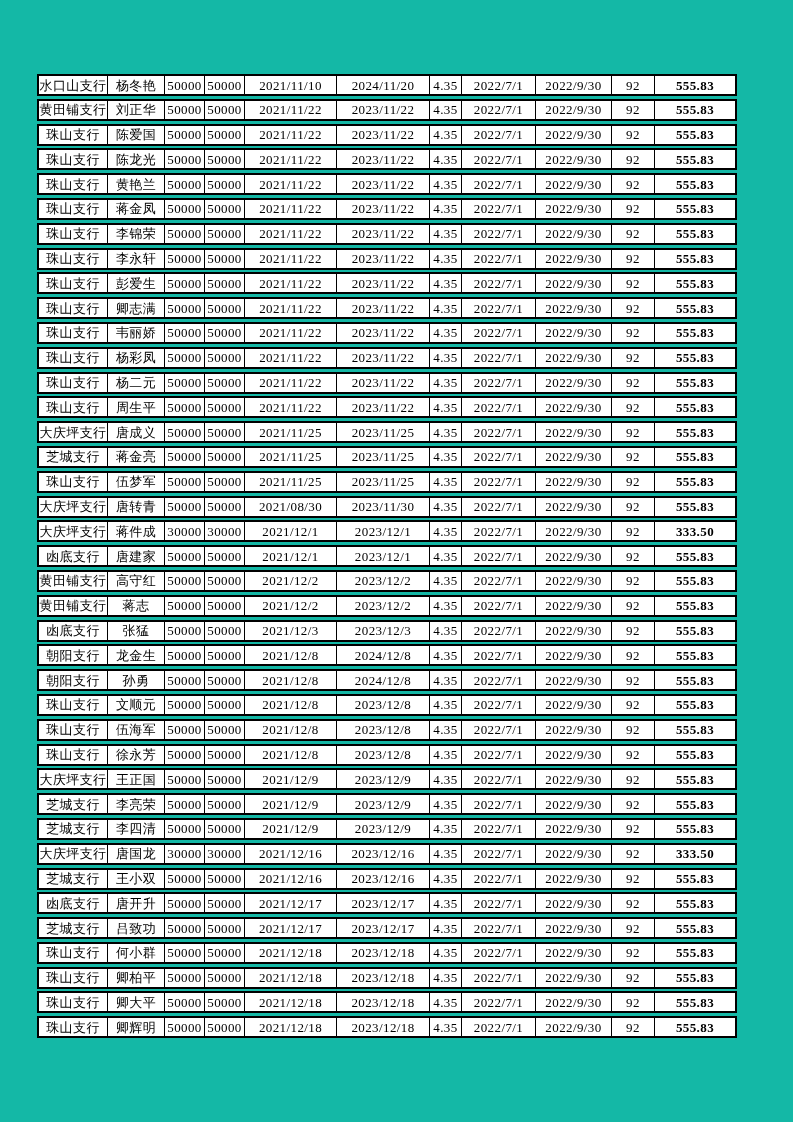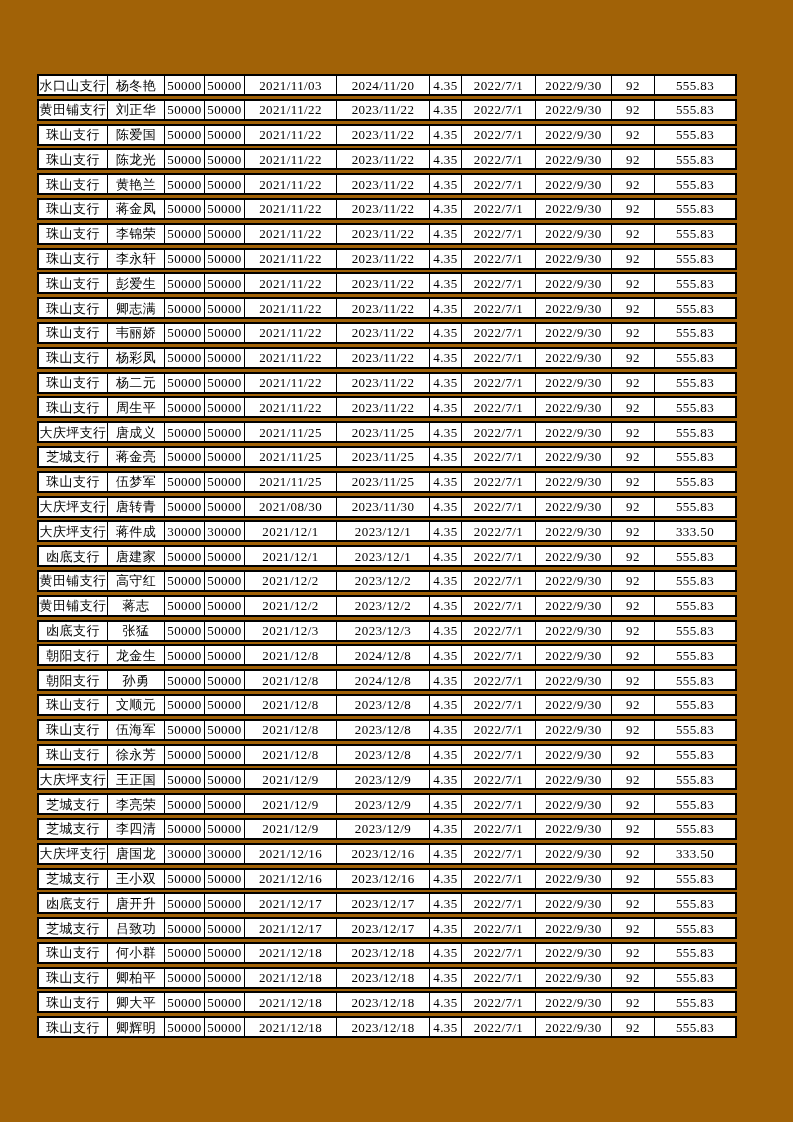--- a/index.html
+++ b/index.html
@@ -11,21 +11,21 @@
     width: 793px;
     height: 1122px;
     position: relative;
     font-family: "Liberation Serif", "DejaVu Serif", serif;
     color: #000000;
   }
   .page {
     position: absolute;
     left: 0; top: 0;
     width: 793px; height: 1122px;
-    background: #a16207;
+    background: #14b8a6;
     overflow: hidden;
   }
   .table-wrap {
     position: absolute;
     left: 37px;
     top: 74px;
     width: 700px;
   }
   .trow {
     display: flex;
@@ -41,21 +41,21 @@
     display: flex;
     align-items: center;
     justify-content: center;
     font-size: 13px;
     letter-spacing: 0.4px;
     line-height: 1;
     white-space: nowrap;
     overflow: hidden;
     color: #000000;
   }
-  .tcell:last-child { border-right: none; }
+  .tcell:last-child { border-right: none; font-weight: bold; }
   
   .tcell:nth-child(1)  { flex: 0 0 69px; }
   .tcell:nth-child(2)  { flex: 0 0 57px; }
   .tcell:nth-child(3)  { flex: 0 0 40px; }
   .tcell:nth-child(4)  { flex: 0 0 40px; }
   .tcell:nth-child(5)  { flex: 0 0 92px; }
   .tcell:nth-child(6)  { flex: 0 0 93px; text-align: right; }
   .tcell:nth-child(7)  { flex: 0 0 32px; }
   .tcell:nth-child(8)  { flex: 0 0 74px; }
   .tcell:nth-child(9)  { flex: 0 0 76px; }
@@ -65,21 +65,21 @@
 </head>
 <body>
 
 <div class="page">
   <div class="table-wrap" id="deposit-table">
       <div class="trow">
         <div class="tcell">水口山支行</div>
         <div class="tcell">杨冬艳</div>
         <div class="tcell">50000</div>
         <div class="tcell">50000</div>
-        <div class="tcell">2021/11/03</div>
+        <div class="tcell">2021/11/10</div>
         <div class="tcell">2024/11/20</div>
         <div class="tcell">4.35</div>
         <div class="tcell">2022/7/1</div>
         <div class="tcell">2022/9/30</div>
         <div class="tcell">92</div>
         <div class="tcell">555.83</div>
       </div>
       <div class="trow">
         <div class="tcell">黄田铺支行</div>
         <div class="tcell">刘正华</div>

